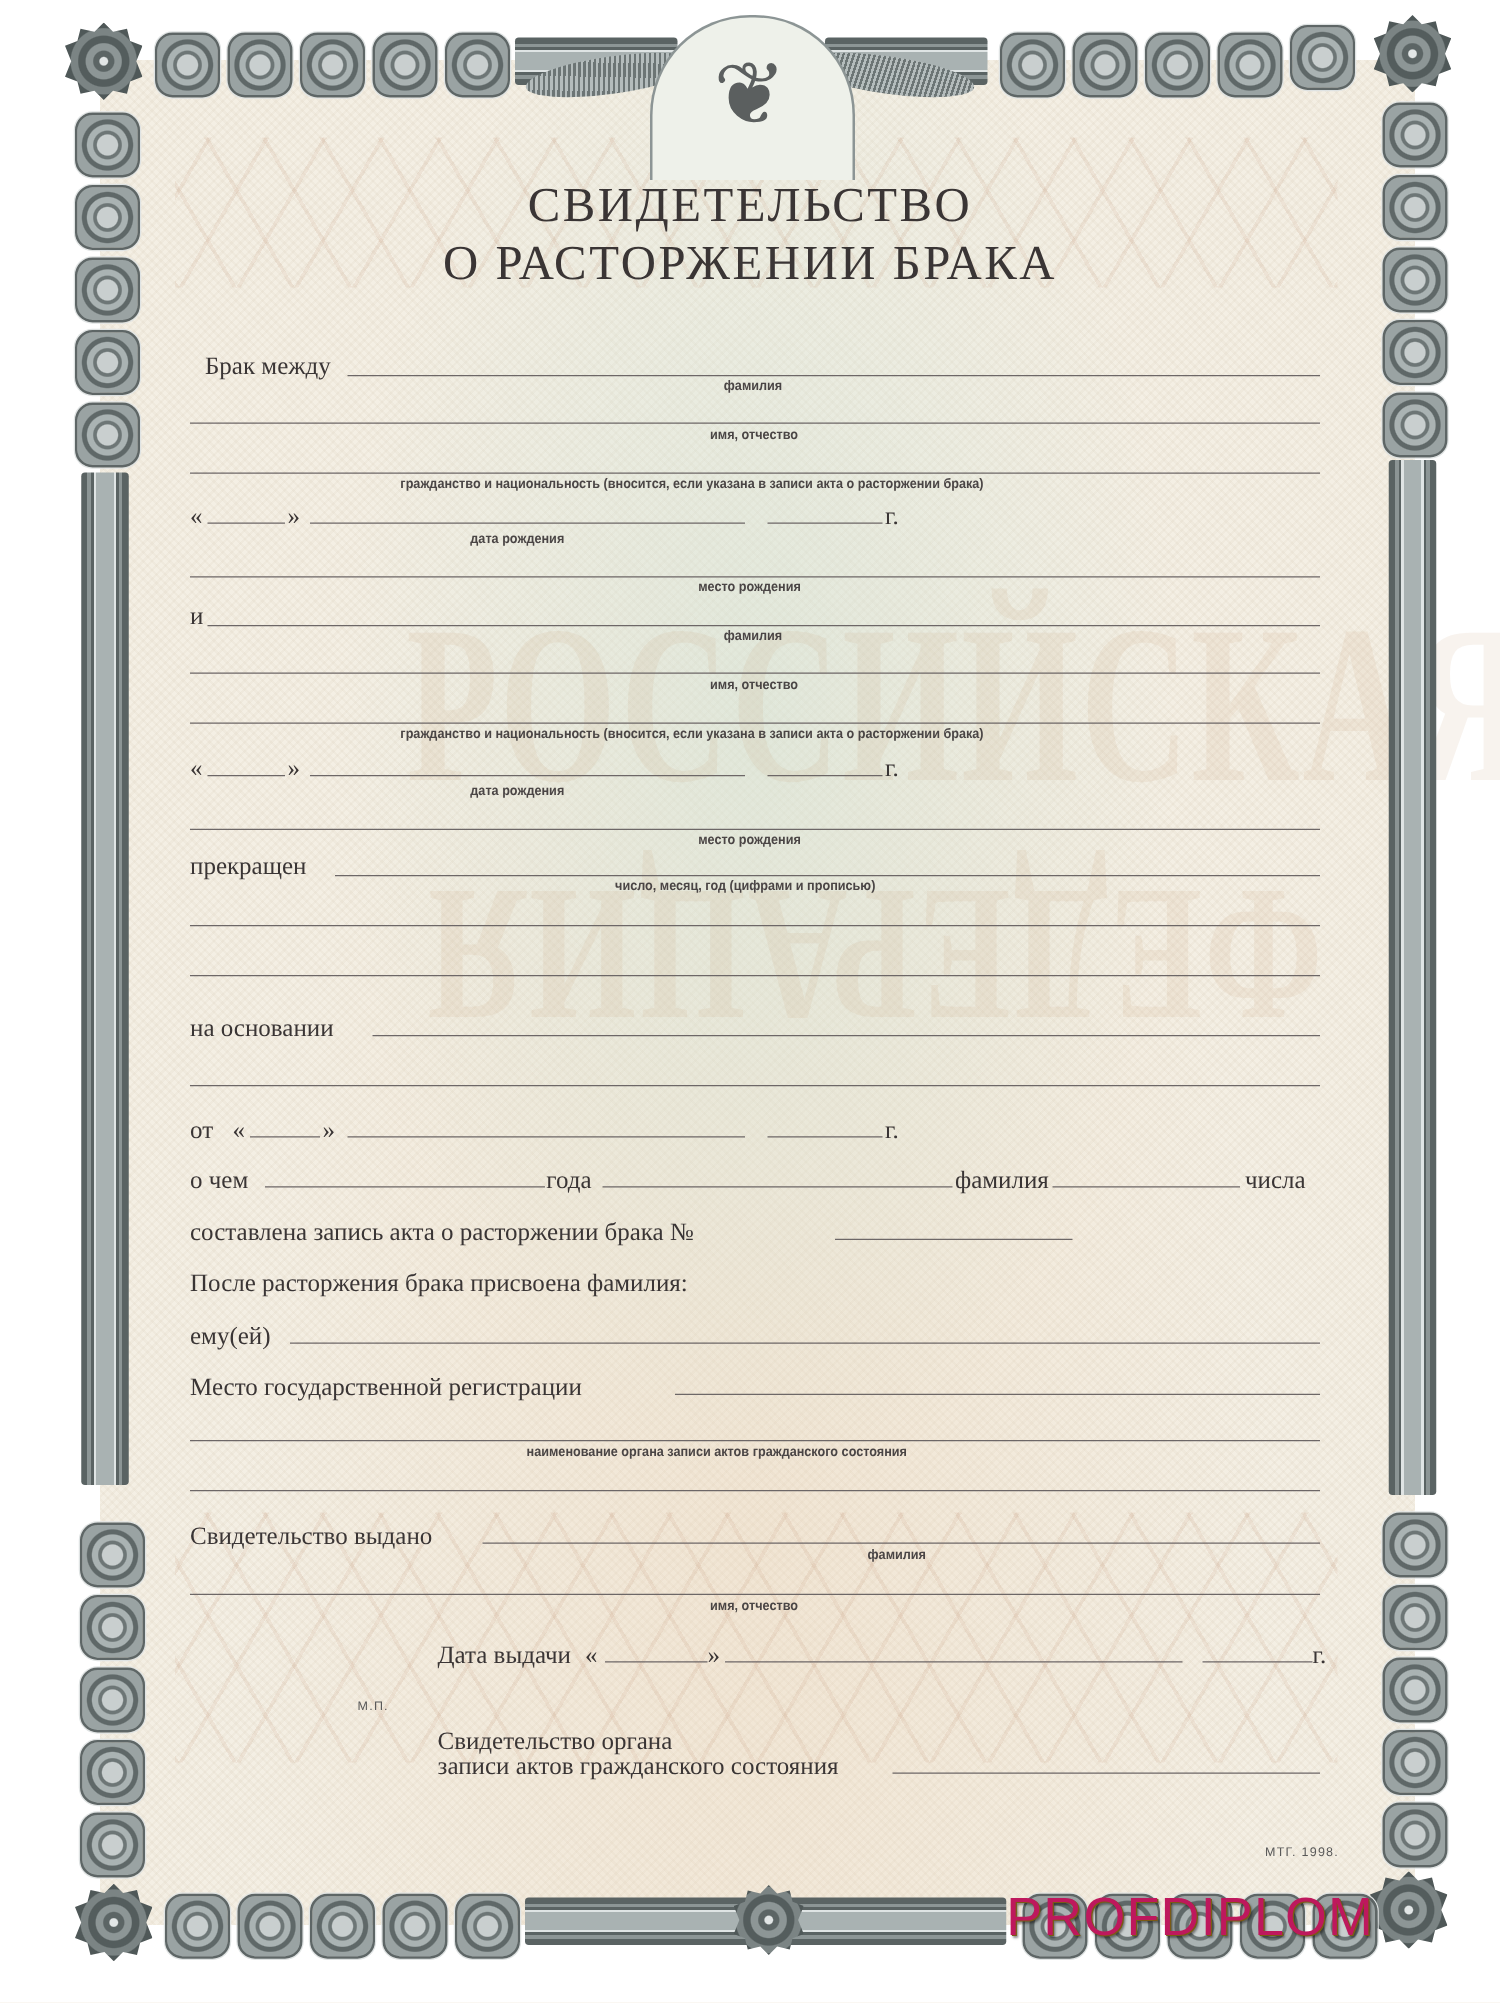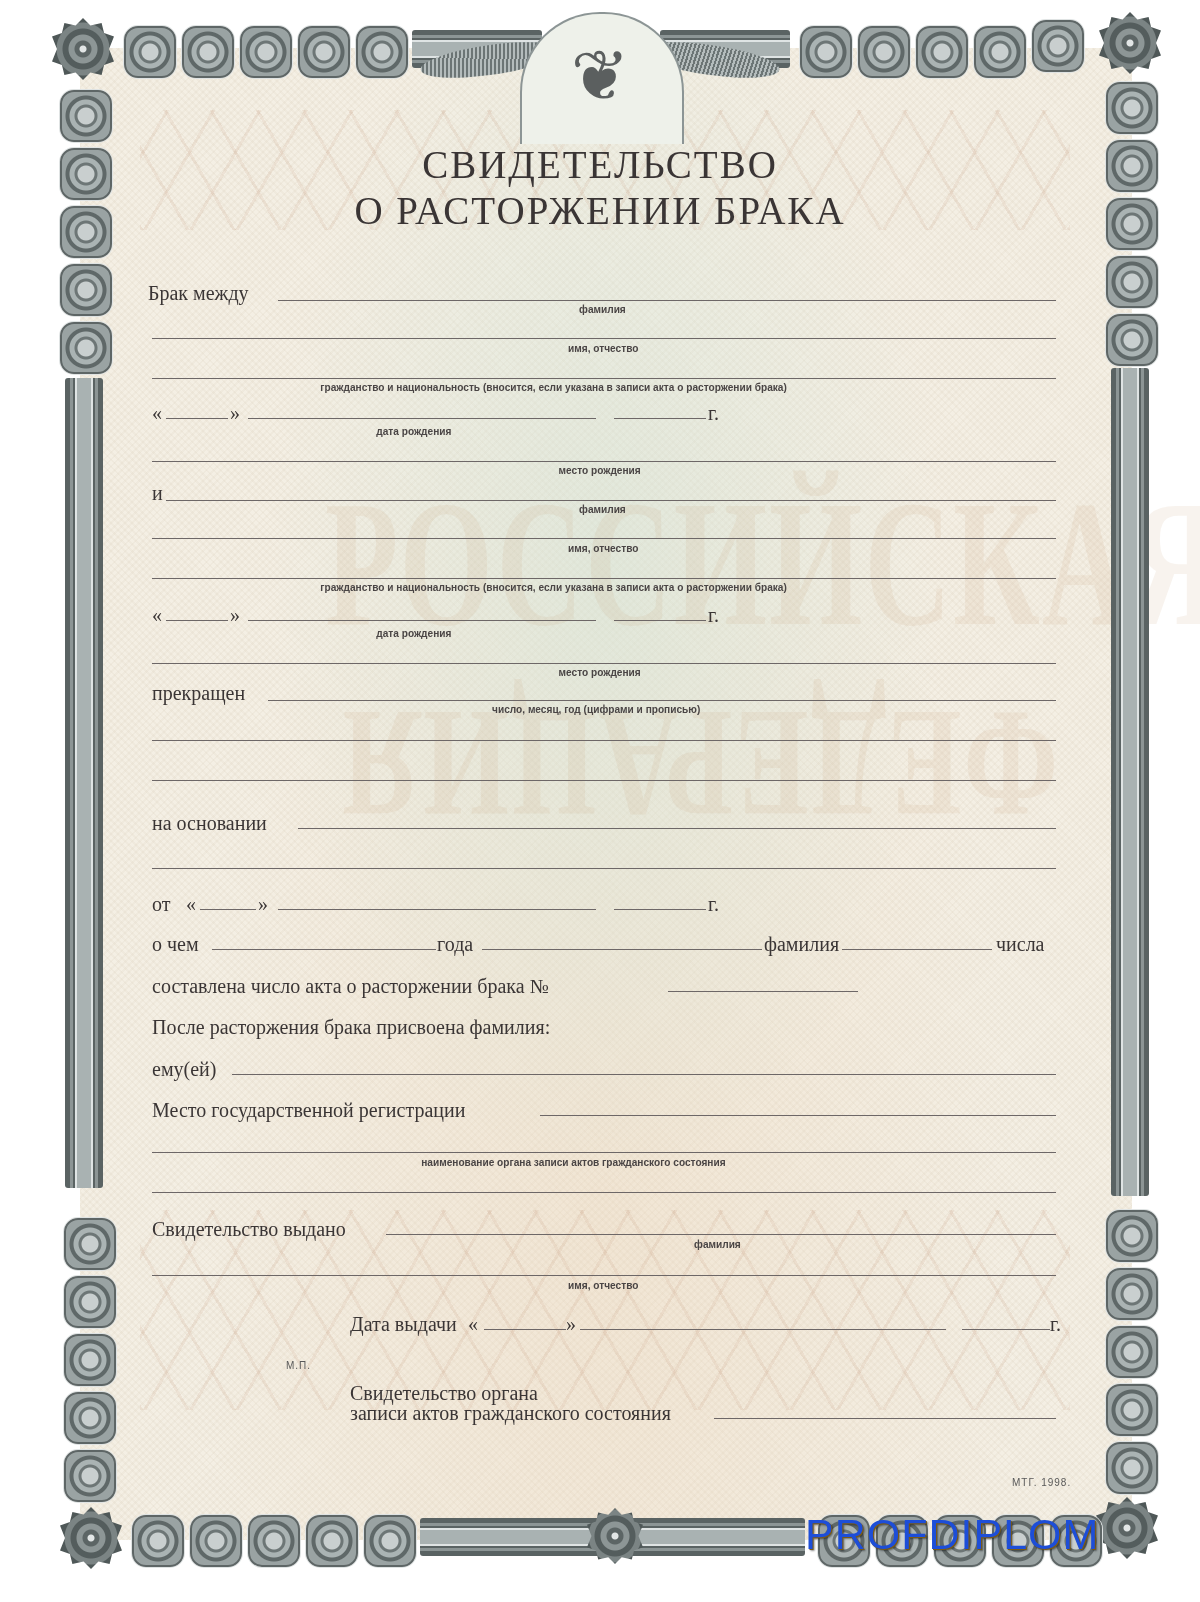--- a/index.html
+++ b/index.html
@@ -28,21 +28,21 @@
       linear-gradient(180deg,#5a6363 0 5px,#8c9595 5px 8px,#5a6363 8px 10px,#dfe4e4 10px 12px,#a9b2b2 12px 26px,#dfe4e4 26px 28px,#5a6363 28px 30px,#8c9595 30px 33px,#5a6363 33px 38px);}
   .laurel{position:absolute;height:30px;border-radius:50%;background:repeating-linear-gradient(100deg,#6c7575 0 2px,#b4bcbc 2px 4px);}
   .arch{position:absolute;left:520px;top:12px;width:160px;height:130px;border:2px solid #8c9595;border-bottom:none;border-radius:80px 80px 0 0;background:#eef1ea;}
   .eagle{position:absolute;left:555px;top:28px;width:90px;height:95px;display:flex;align-items:center;justify-content:center;font-size:70px;color:#5b5f5f;}
   
   .title{position:absolute;left:0;width:1200px;text-align:center;font-family:"Liberation Serif",serif;font-size:39px;letter-spacing:2px;color:#3a3535;}
   .lbl{position:absolute;font-family:"Liberation Serif",serif;font-size:20px;color:#3a3535;white-space:nowrap;}
   .cap{position:absolute;font-family:"Liberation Sans Narrow","Liberation Sans",sans-serif;font-size:11px;font-weight:bold;color:#4a4545;white-space:nowrap;transform:scaleX(0.92);}
   .line{position:absolute;height:0;border-top:1px solid #6d6767;}
   .small{position:absolute;font-family:"Liberation Sans",sans-serif;font-size:10px;color:#595959;letter-spacing:1px;}
-  .brand{position:absolute;left:805px;top:1510px;font-family:"Liberation Sans","DejaVu Sans",sans-serif;font-size:43px;color:#1d4ed8;letter-spacing:1px;
+  .brand{position:absolute;left:805px;top:1510px;font-family:"Liberation Sans","DejaVu Sans",sans-serif;font-size:43px;color:#be185d;letter-spacing:1px;
     text-shadow:1px 1px 0 #7a5a14,2px 2px 2px rgba(0,0,0,0.45);}
 </style>
 </head>
 <body>
 
 <div class="paper"></div>
 
 <div class="ornament-band" style="top:110px;"></div>
 <div class="ornament-band" style="top:1210px;height:200px;"></div>
 
@@ -104,21 +104,21 @@
 <div class="rosette" style="left:587px;top:1508px;width:56px;height:56px;"></div>
 <div class="tile" style="left:818px;top:1515px;"></div>
 <div class="tile" style="left:876px;top:1515px;"></div>
 <div class="tile" style="left:934px;top:1515px;"></div>
 <div class="tile" style="left:992px;top:1515px;"></div>
 <div class="tile" style="left:1050px;top:1515px;"></div>
 
 <div class="title" style="top:142px;">СВИДЕТЕЛЬСТВО</div>
 <div class="title" style="top:188px;">О РАСТОРЖЕНИИ БРАКА</div>
 
-<div class="lbl" style="left:148px;top:282px;text-align:right;">Брак между</div>
+<div class="lbl" style="left:164px;top:282px;text-align:right;">Брак между</div>
 <div class="line" style="left:278px;top:300px;width:778px;"></div>
 <div class="cap" style="left:577px;top:303px;">фамилия</div>
 <div class="line" style="left:152px;top:338px;width:904px;"></div>
 <div class="cap" style="left:565px;top:342px;">имя, отчество</div>
 <div class="line" style="left:152px;top:378px;width:904px;"></div>
 <div class="cap" style="left:300px;top:381px;">гражданство и национальность (вносится, если указана в записи акта о расторжении брака)</div>
 
 <div class="lbl" style="left:152px;top:402px;">«</div>
 <div class="line" style="left:166px;top:418px;width:62px;"></div>
 <div class="lbl" style="left:230px;top:402px;">»</div>
@@ -166,21 +166,21 @@
 <div class="lbl" style="left:708px;top:893px;">г.</div>
 
 <div class="lbl" style="left:152px;top:933px;">о чем</div>
 <div class="line" style="left:212px;top:949px;width:224px;"></div>
 <div class="lbl" style="left:437px;top:933px;">года</div>
 <div class="line" style="left:482px;top:949px;width:280px;"></div>
 <div class="lbl" style="left:764px;top:933px;">фамилия</div>
 <div class="line" style="left:842px;top:949px;width:150px;"></div>
 <div class="lbl" style="left:996px;top:933px;">числа</div>
 
-<div class="lbl" style="left:152px;top:975px;">составлена число акта о расторжении брака №</div>
+<div class="lbl" style="left:152px;top:975px;">составлена запись акта о расторжении брака №</div>
 <div class="line" style="left:668px;top:991px;width:190px;"></div>
 
 <div class="lbl" style="left:152px;top:1016px;">После расторжения брака присвоена фамилия:</div>
 
 <div class="lbl" style="left:152px;top:1058px;">ему(ей)</div>
 <div class="line" style="left:232px;top:1074px;width:824px;"></div>
 
 <div class="lbl" style="left:152px;top:1099px;">Место государственной регистрации</div>
 <div class="line" style="left:540px;top:1115px;width:516px;"></div>
 <div class="line" style="left:152px;top:1152px;width:904px;"></div>

